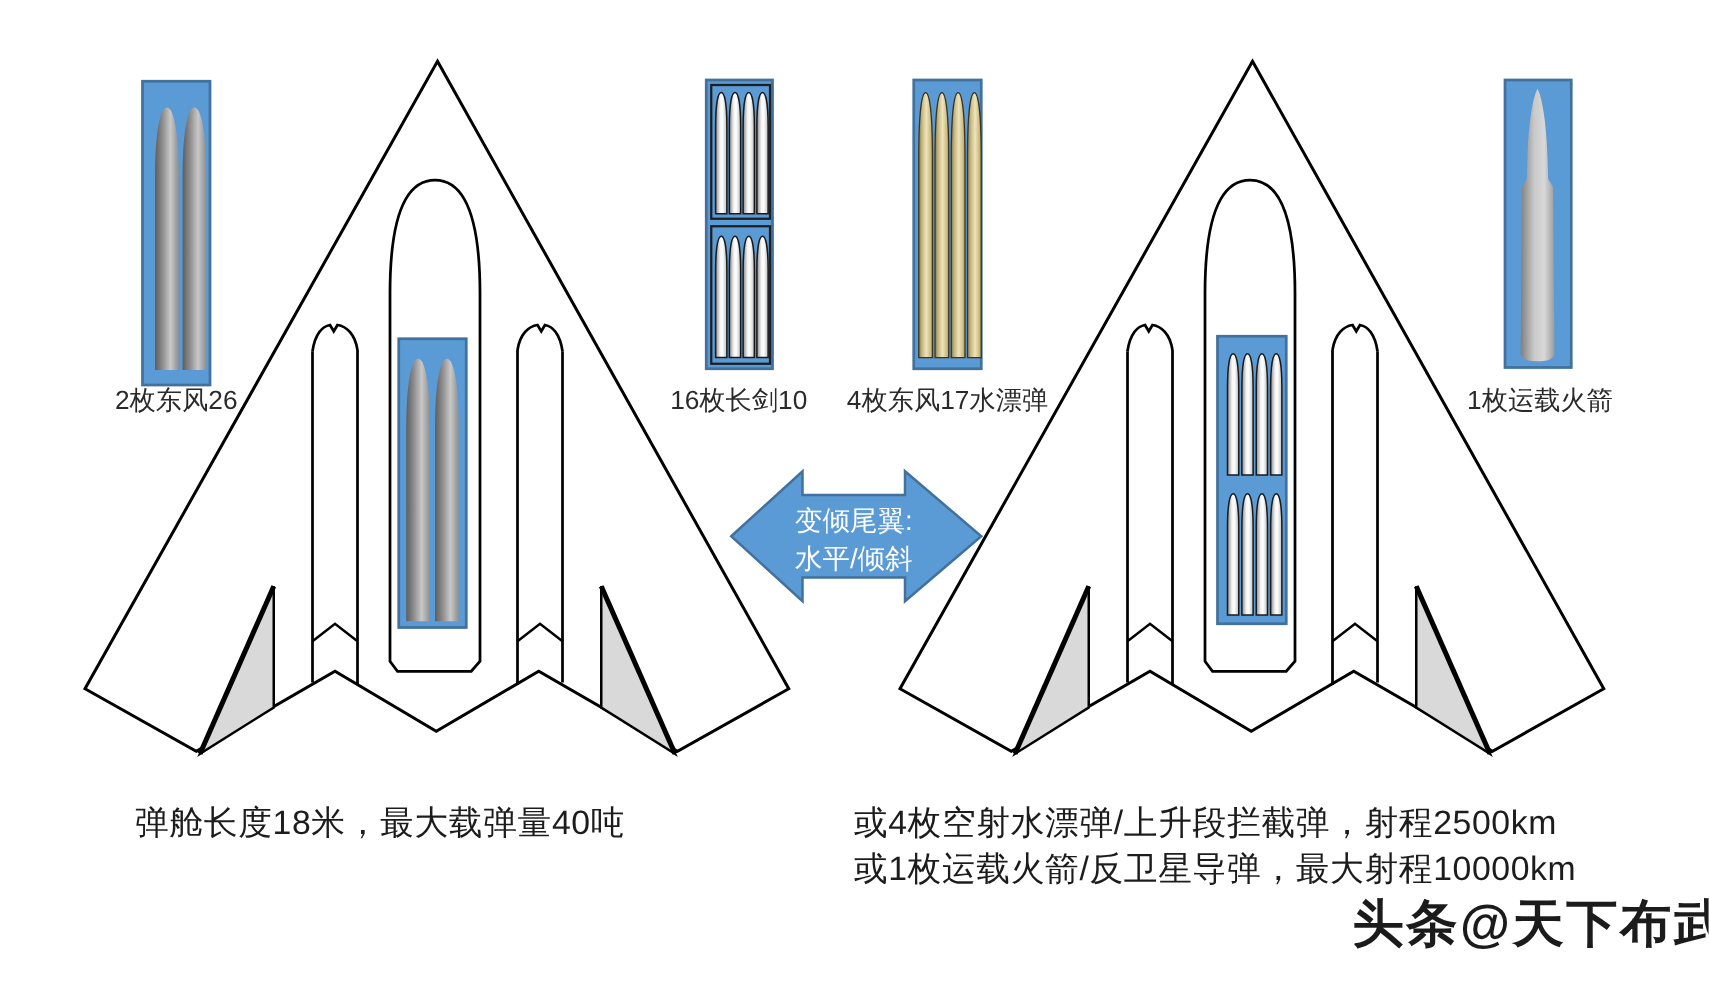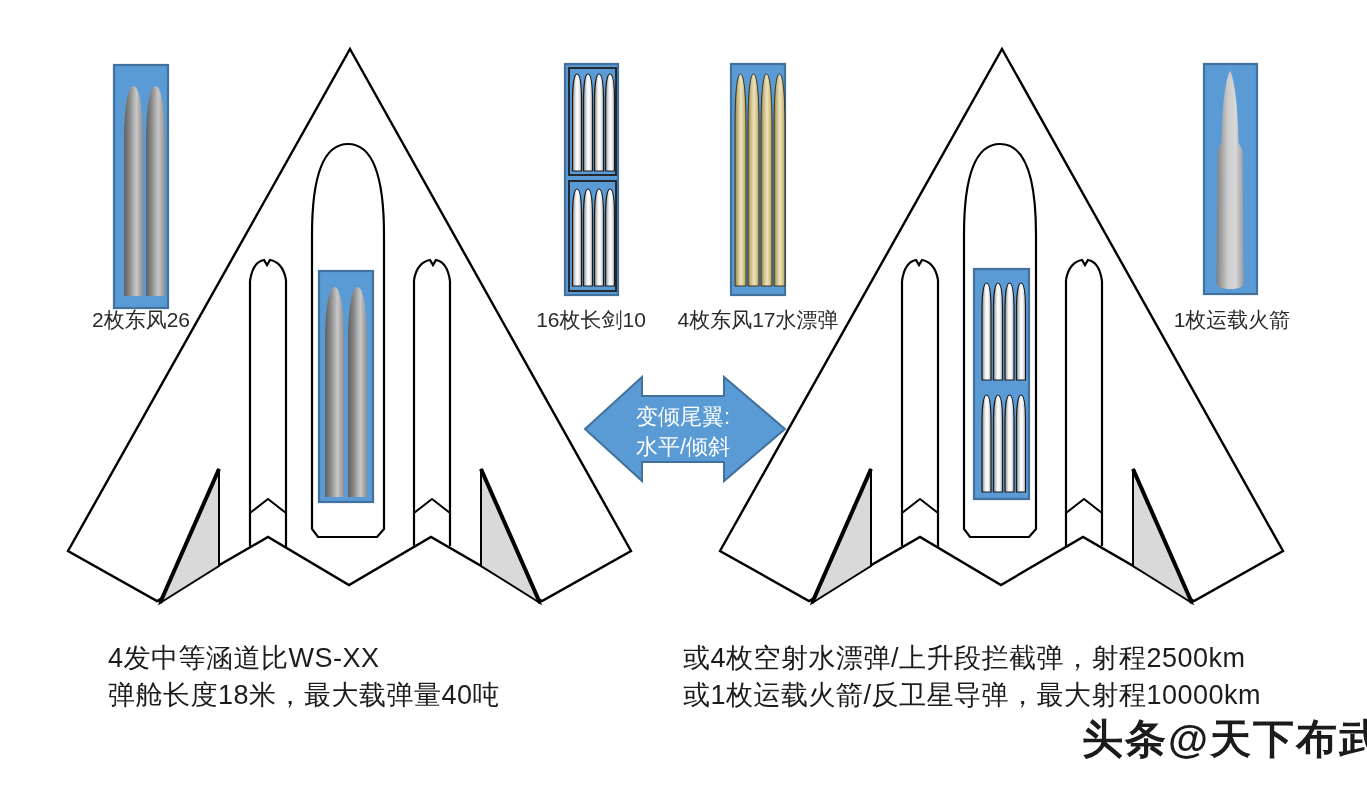--- a/index.html
+++ b/index.html
@@ -151,21 +151,20 @@
       <text class="arrow-text" x="683" y="454" text-anchor="middle">水平/倾斜</text>
     </g>
 
     <text class="svg-label" x="141" y="327" text-anchor="middle">2枚东风26</text>
     <text class="svg-label" x="591" y="327" text-anchor="middle">16枚长剑10</text>
     <text class="svg-label" x="758" y="327" text-anchor="middle">4枚东风17水漂弹</text>
     <text class="svg-label" x="1232" y="327" text-anchor="middle">1枚运载火箭</text>
   </svg>
 
   <div class="spec-block spec-left">
-    <div>4发中等涵道比WS-XX</div>
     <div>弹舱长度18米，最大载弹量40吨</div>
   </div>
 
   <div class="spec-block spec-right">
     <div>或4枚空射水漂弹/上升段拦截弹，射程2500km</div>
     <div>或1枚运载火箭/反卫星导弹，最大射程10000km</div>
   </div>
 
   <div class="watermark">头条@天下布武</div>
 

